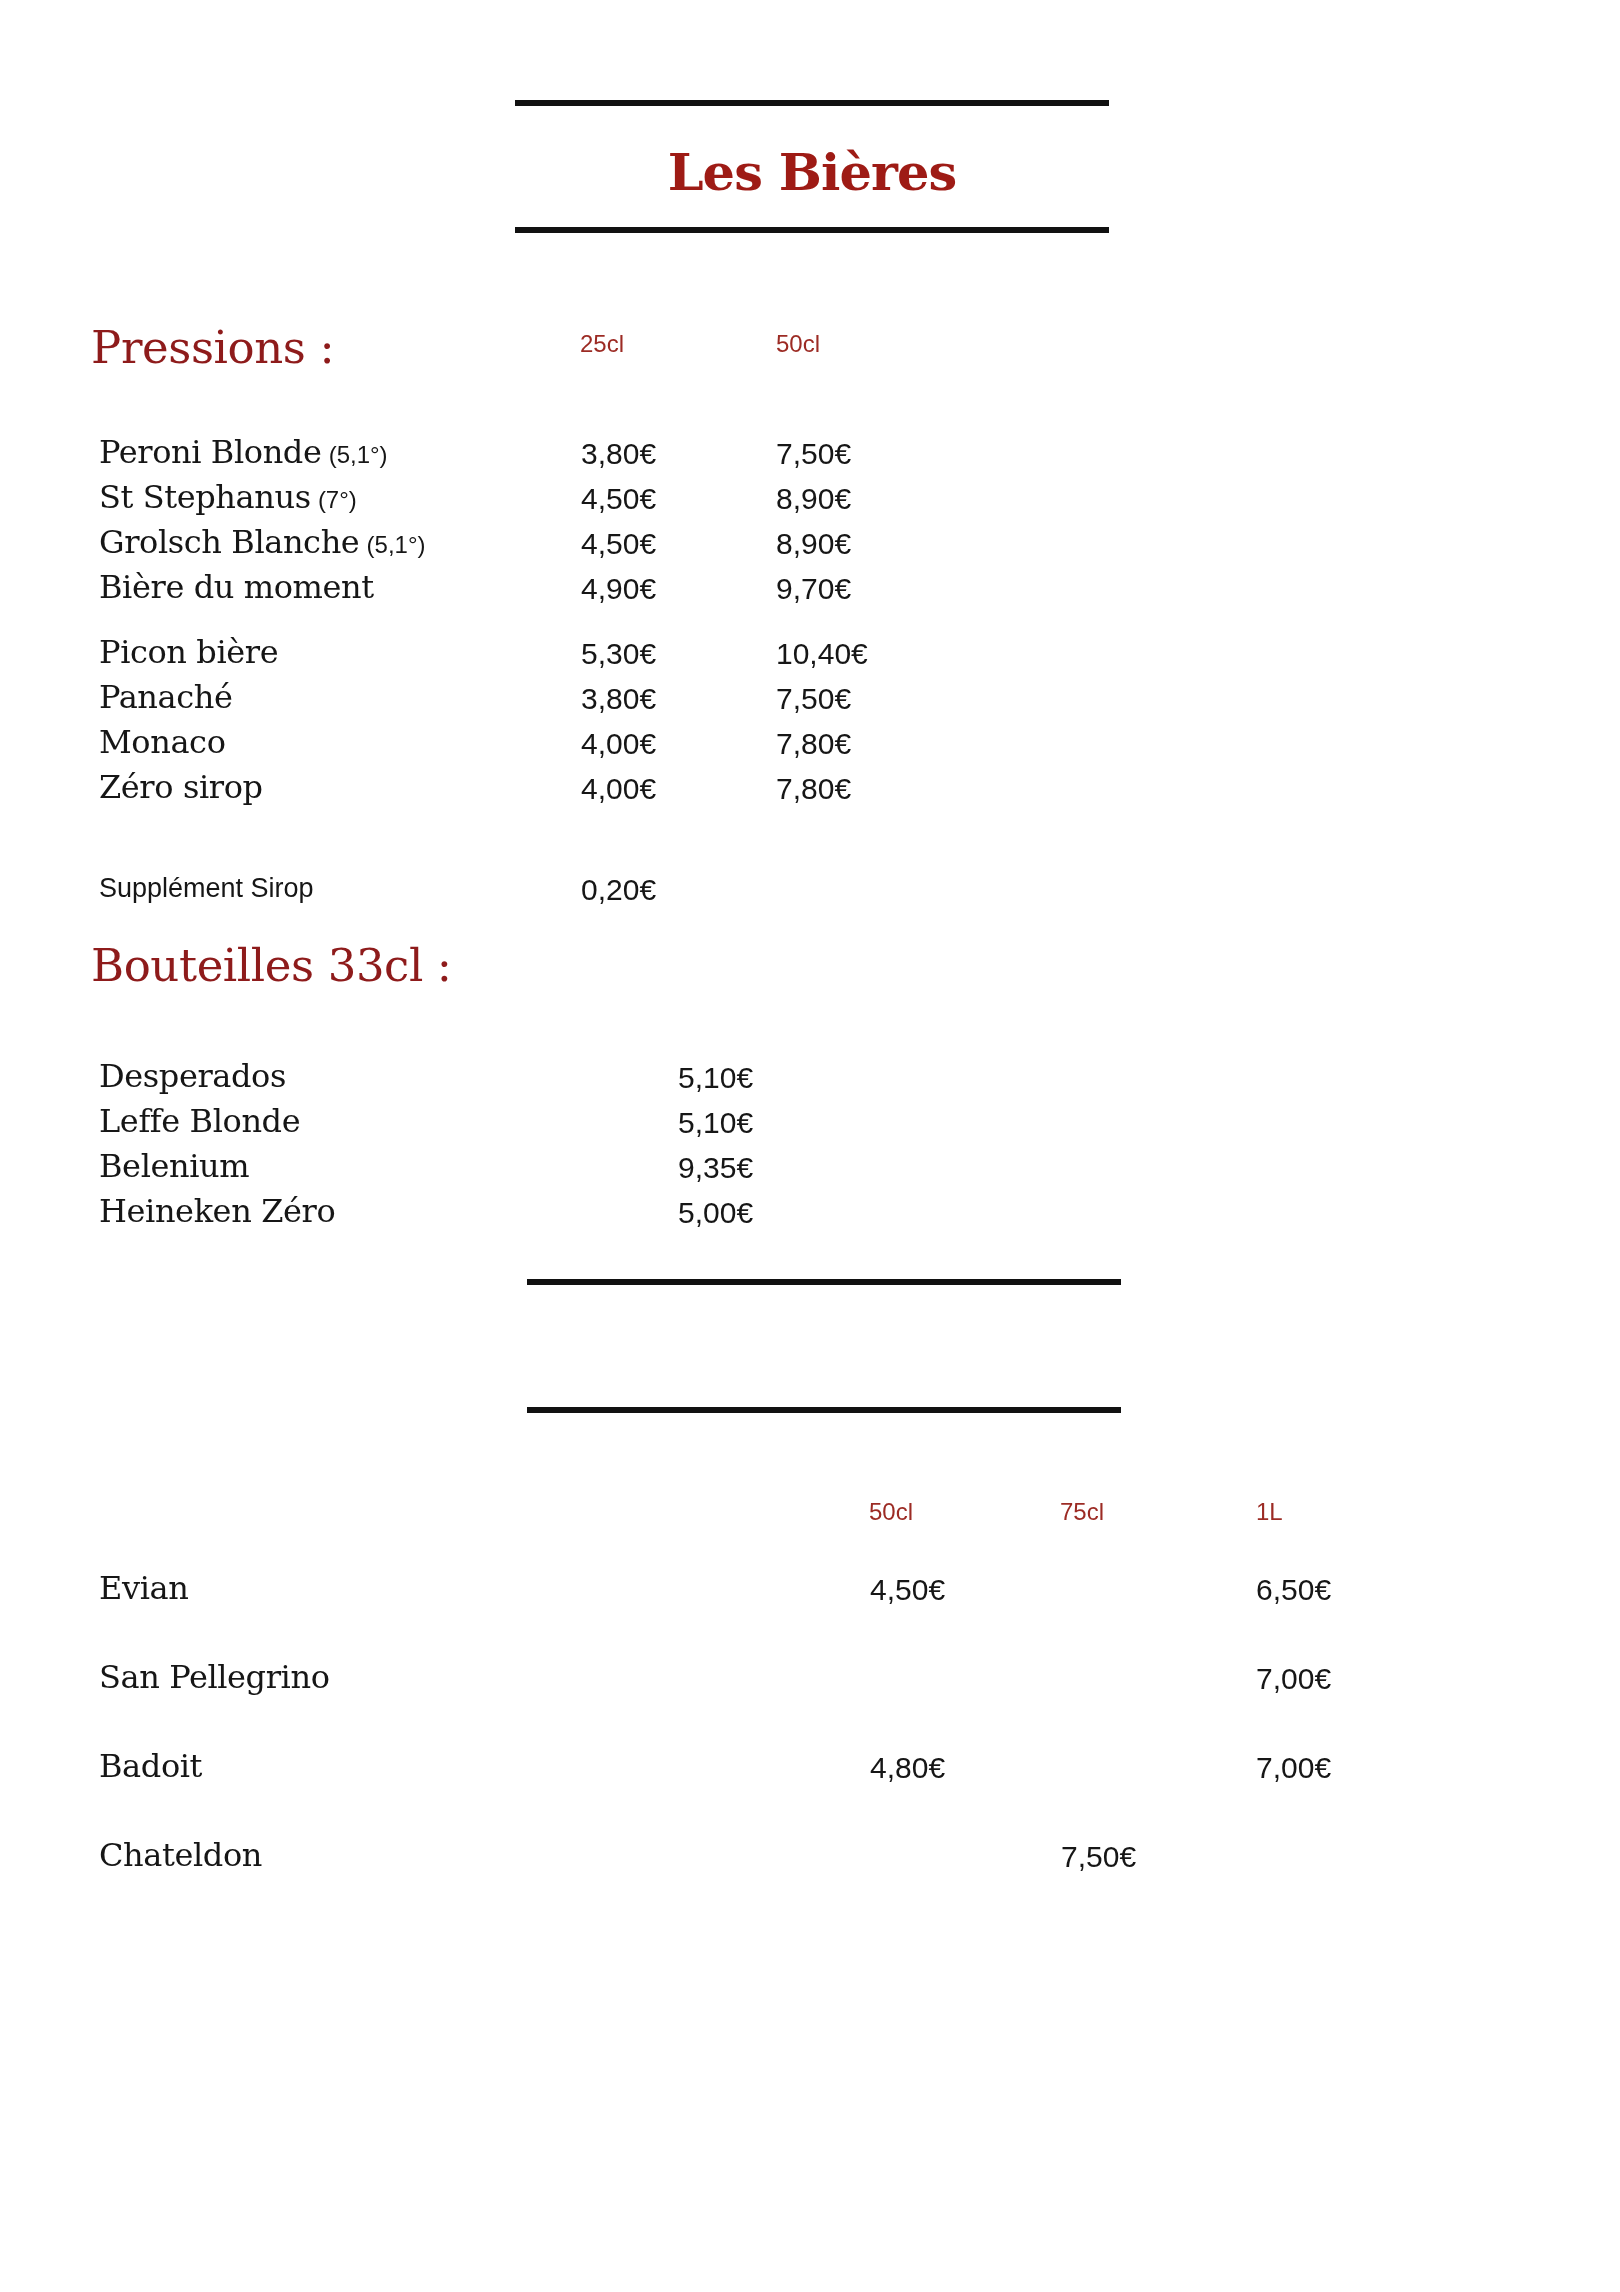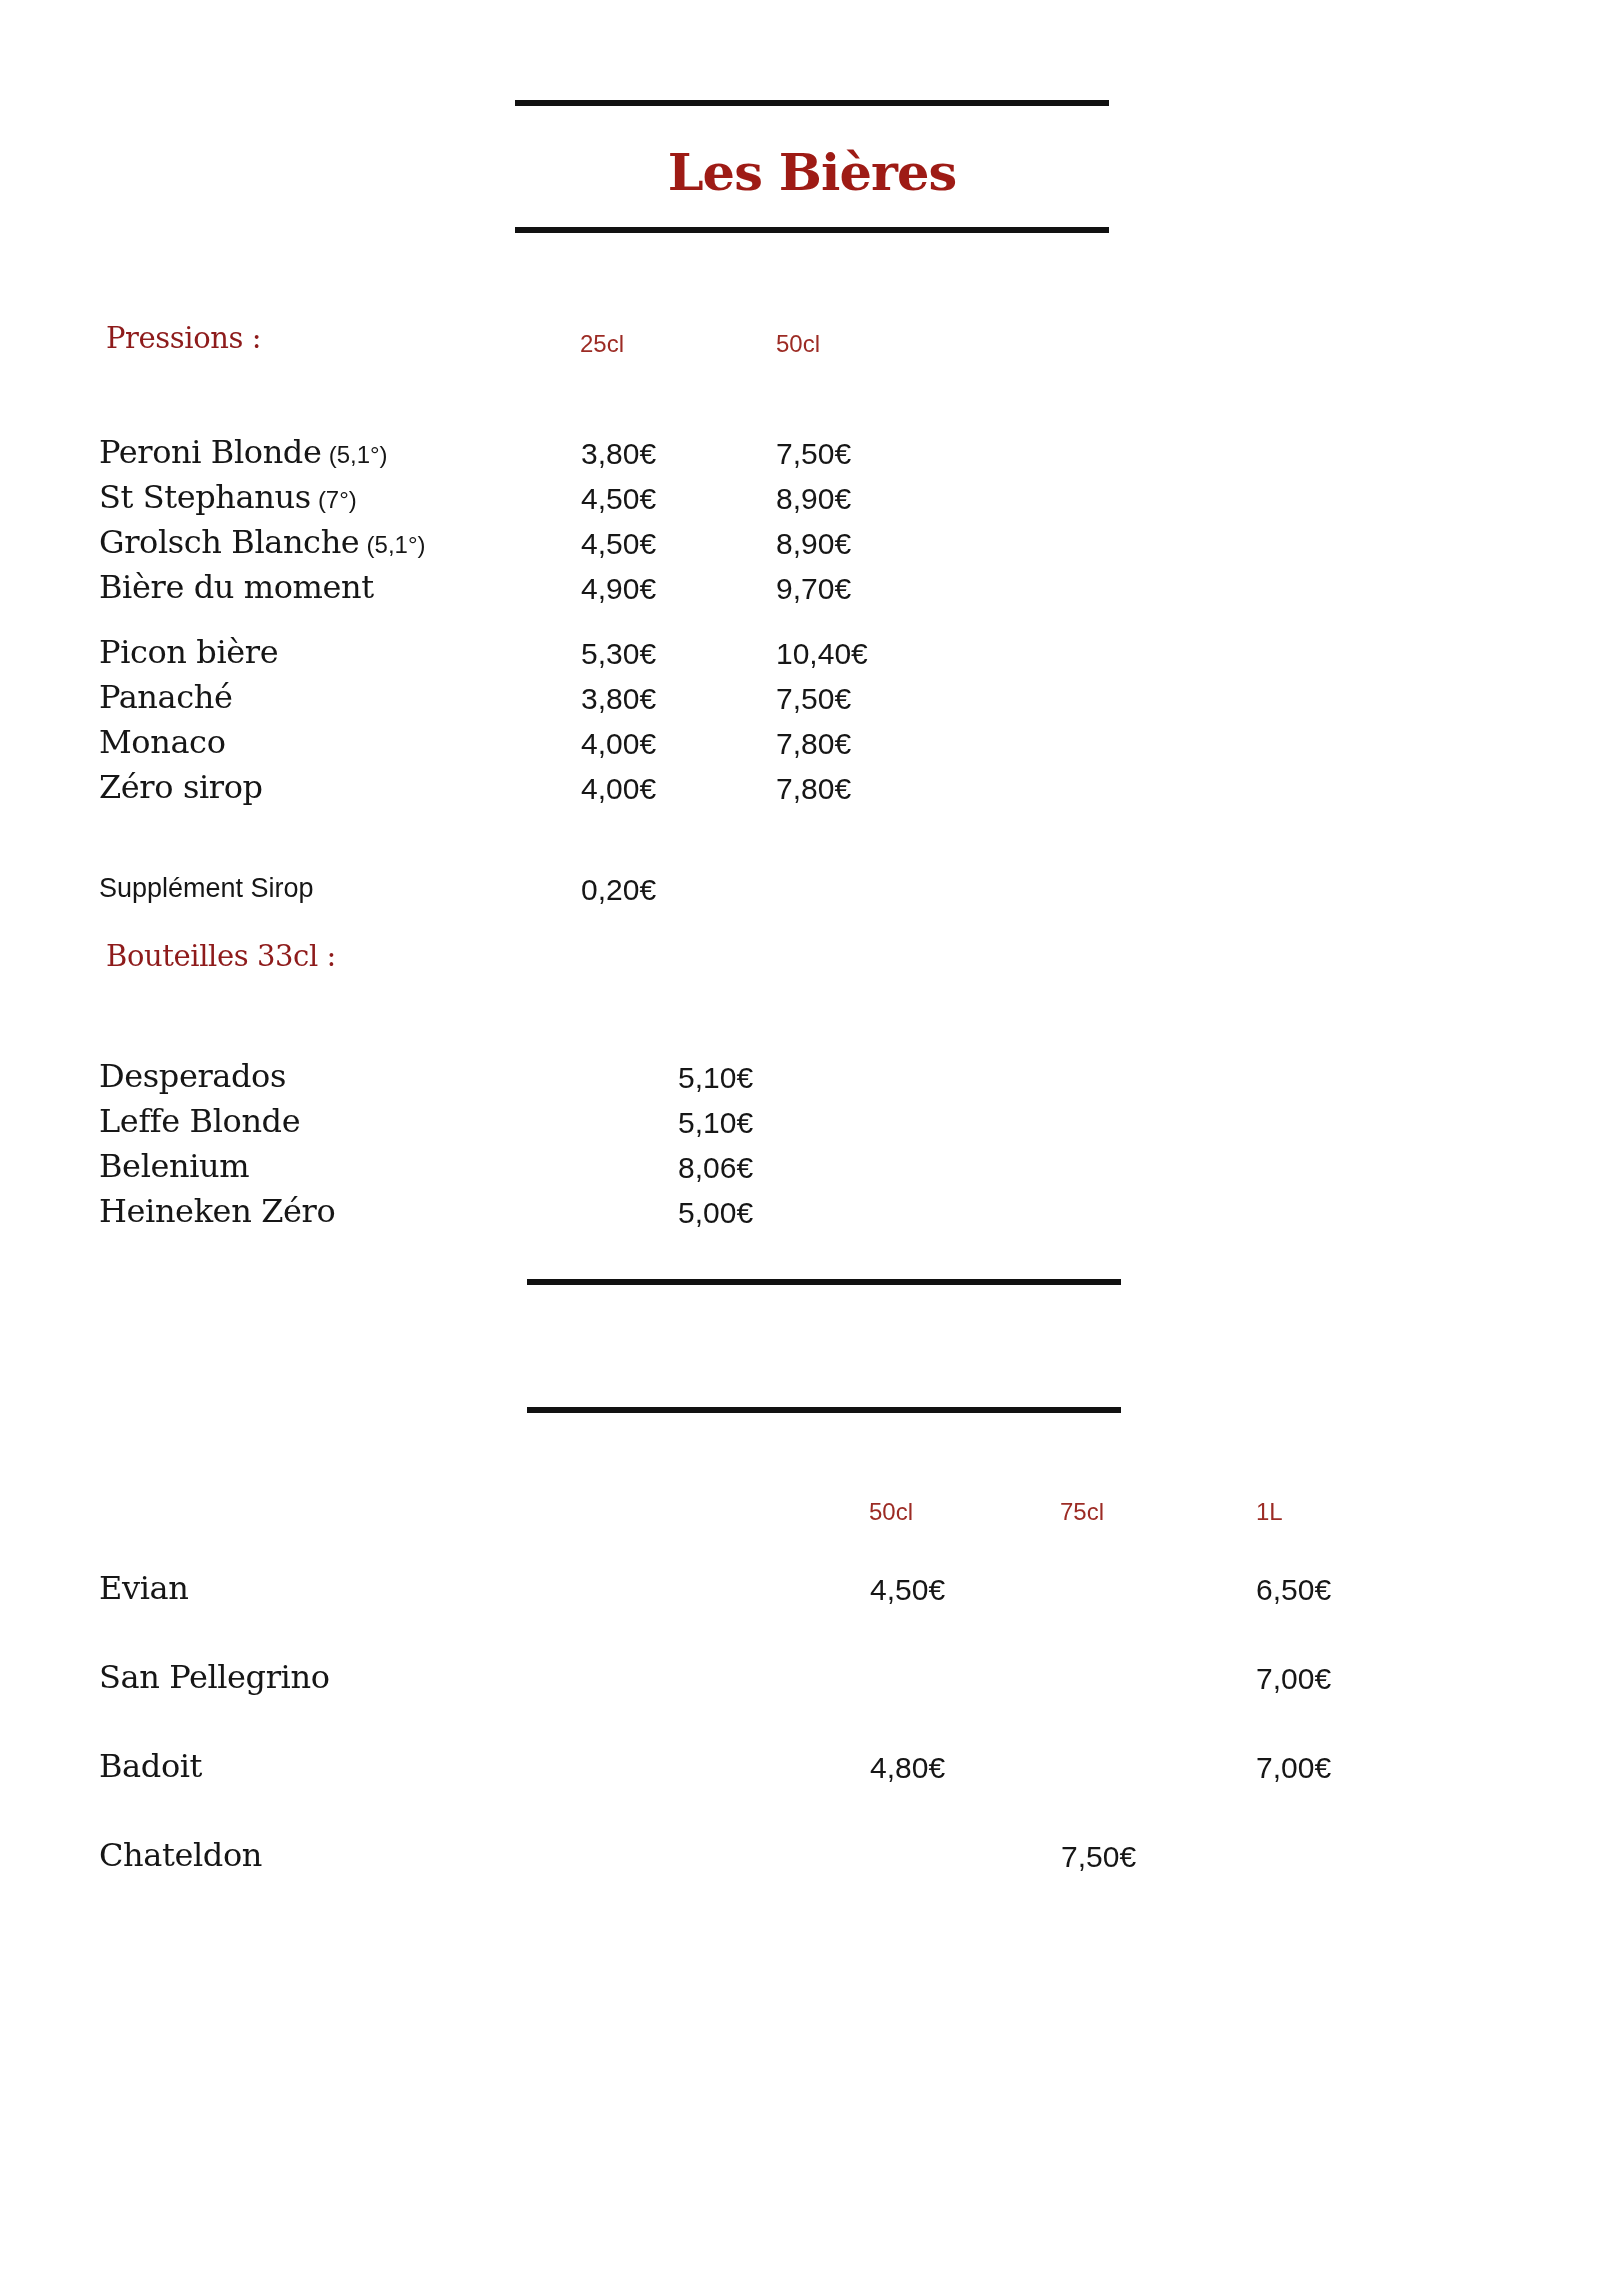--- a/index.html
+++ b/index.html
@@ -33,23 +33,23 @@
     width:594px;
     text-align:center;
     font-family:"DejaVu Serif", serif;
     font-weight:700;
     font-size:51px;
     color:var(--title-red);
     letter-spacing:-0.9px;
   }
   .group-label{
     position:absolute;
-    left:106px;
-    font-family:"DejaVu Serif", serif;
-    font-size:29px;
+    left:91px;
+    font-family:"DejaVu Serif", serif;
+    font-size:45px;
     color:var(--label-red);
     letter-spacing:-0.4px;
   }
   .size-header{
     position:absolute;
     font-family:"Liberation Sans", sans-serif;
     font-size:24px;
     color:var(--header-red);
   }
   .rows{
@@ -174,21 +174,21 @@
     <div class="row">
       <span class="item-name">Desperados</span>
       <span class="price bottle-p">5,10€</span>
     </div>
     <div class="row">
       <span class="item-name">Leffe Blonde</span>
       <span class="price bottle-p">5,10€</span>
     </div>
     <div class="row">
       <span class="item-name">Belenium</span>
-      <span class="price bottle-p">8,06€</span>
+      <span class="price bottle-p">9,35€</span>
     </div>
     <div class="row">
       <span class="item-name">Heineken Zéro</span>
       <span class="price bottle-p">5,00€</span>
     </div>
   </div>
 
   <div class="rule" style="left:527px;top:1279px;"></div>
   <div class="rule" style="left:527px;top:1407px;"></div>
 

